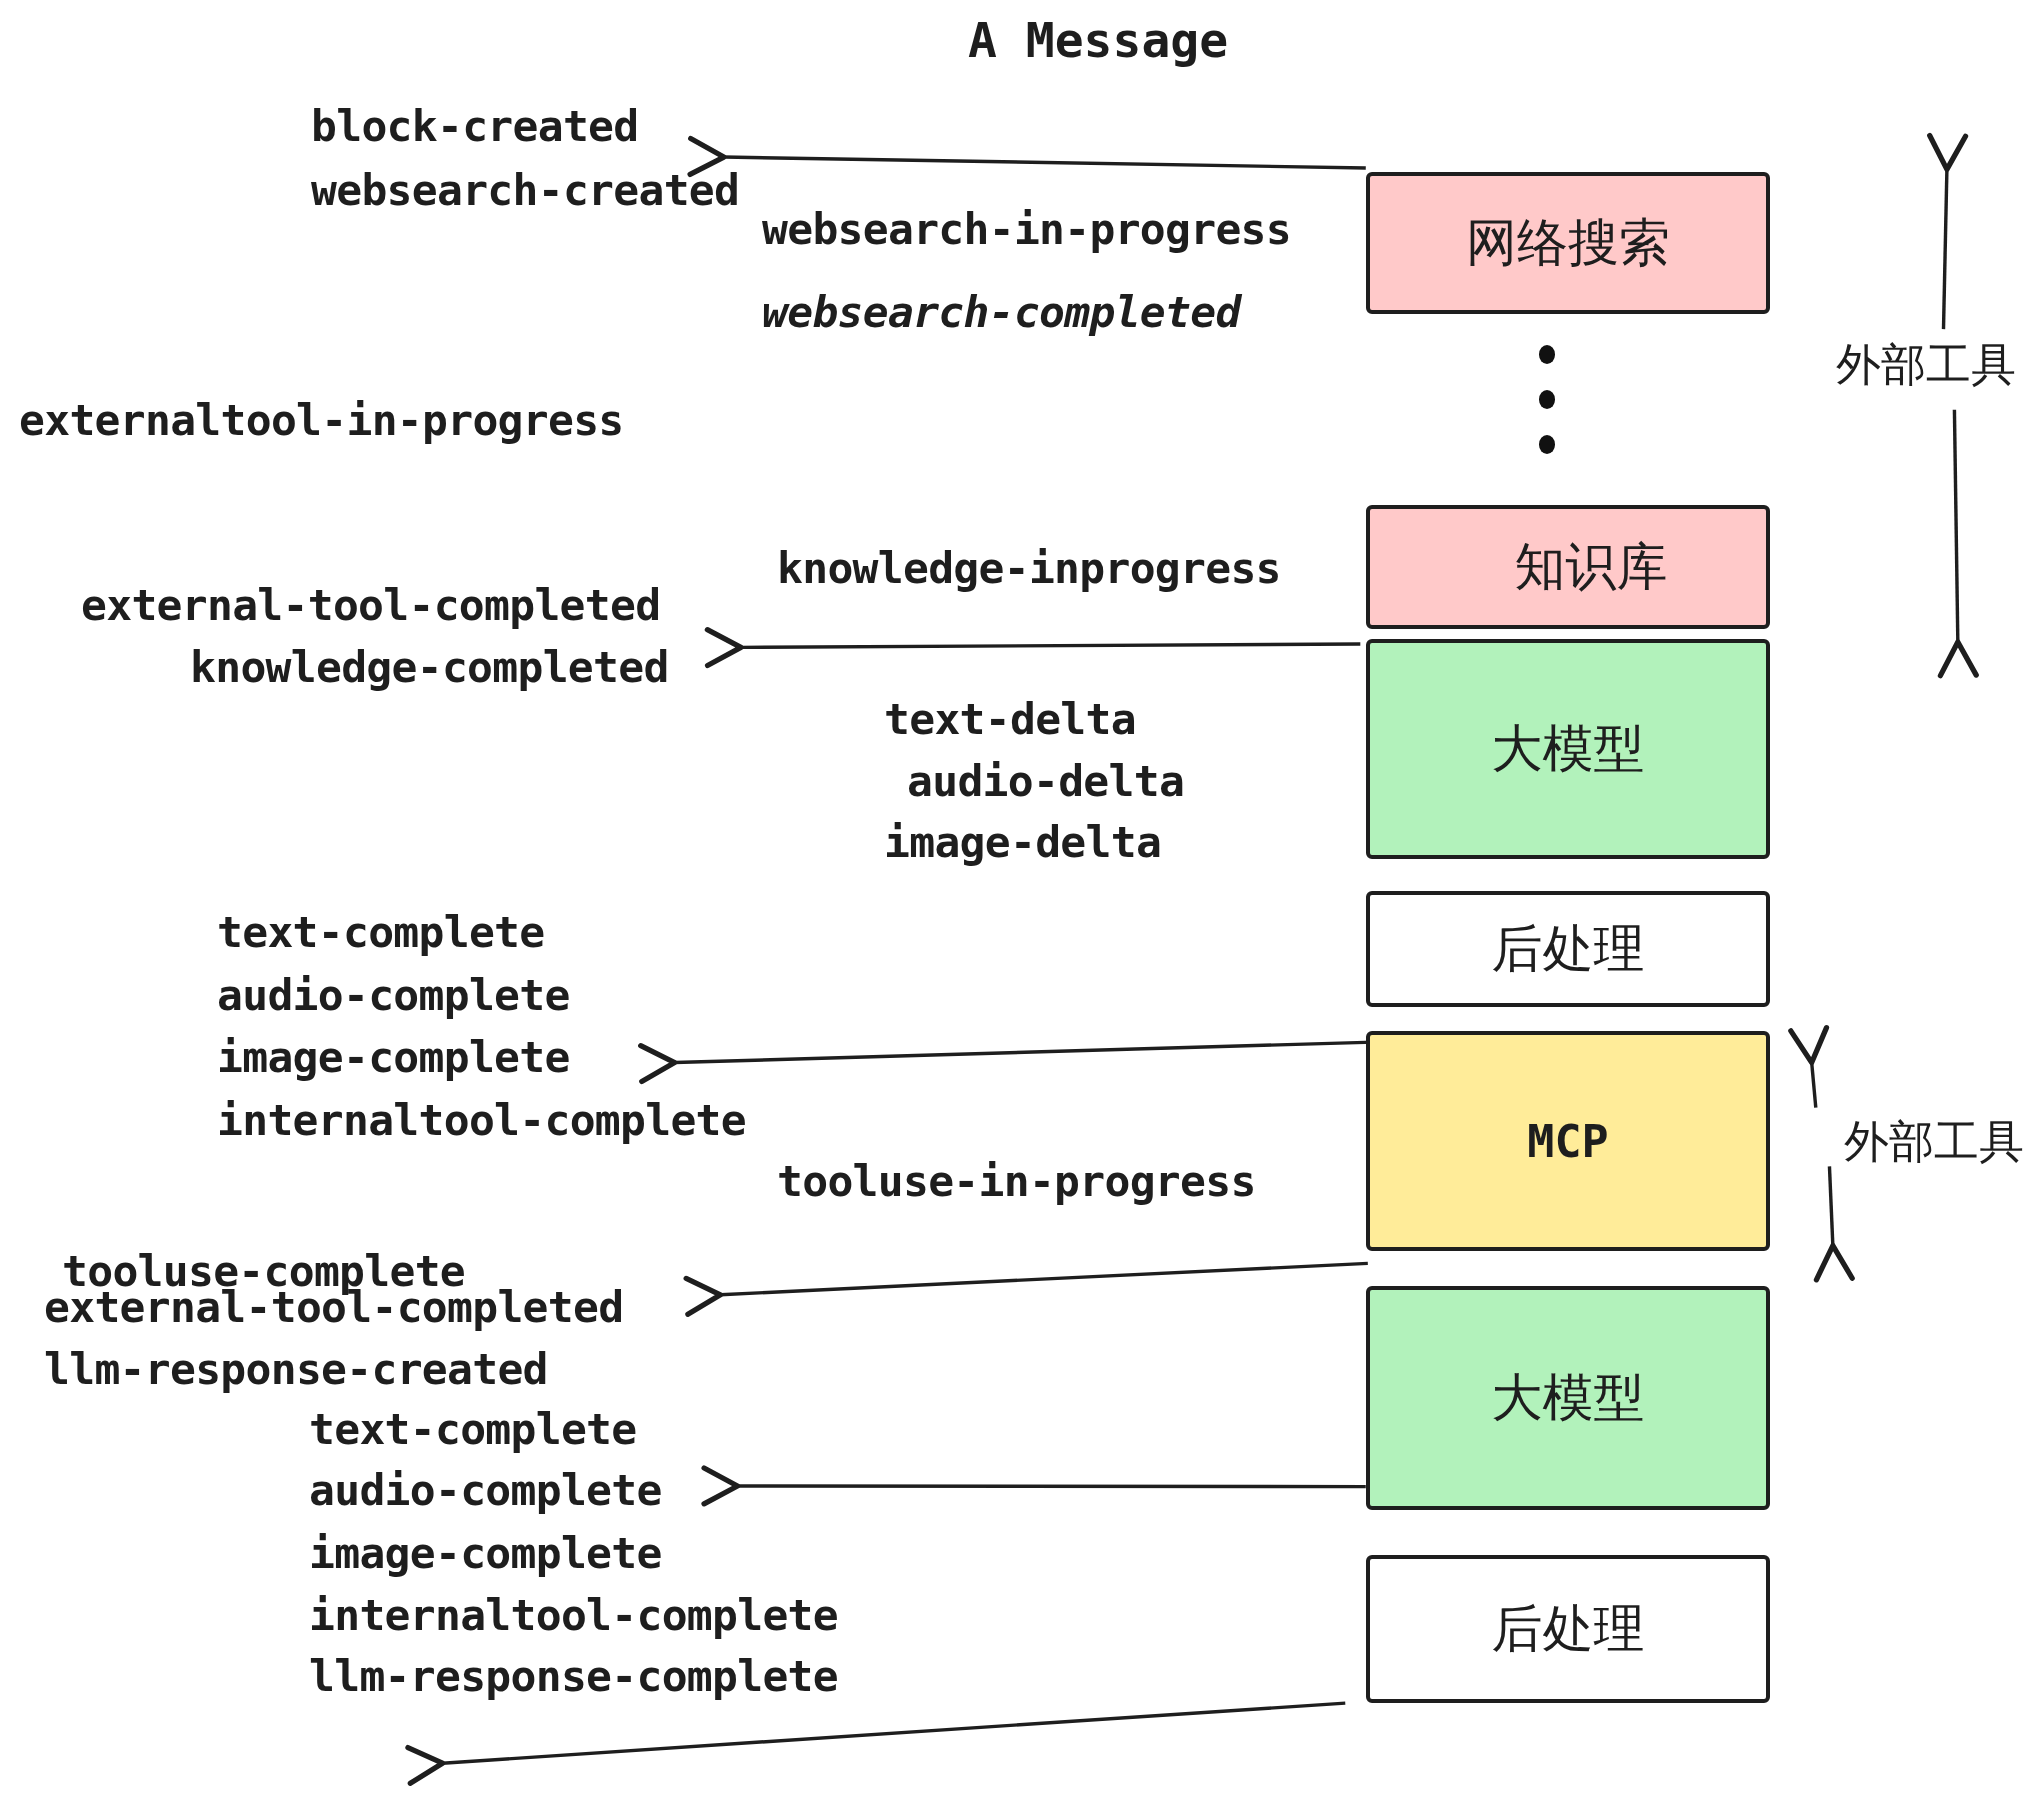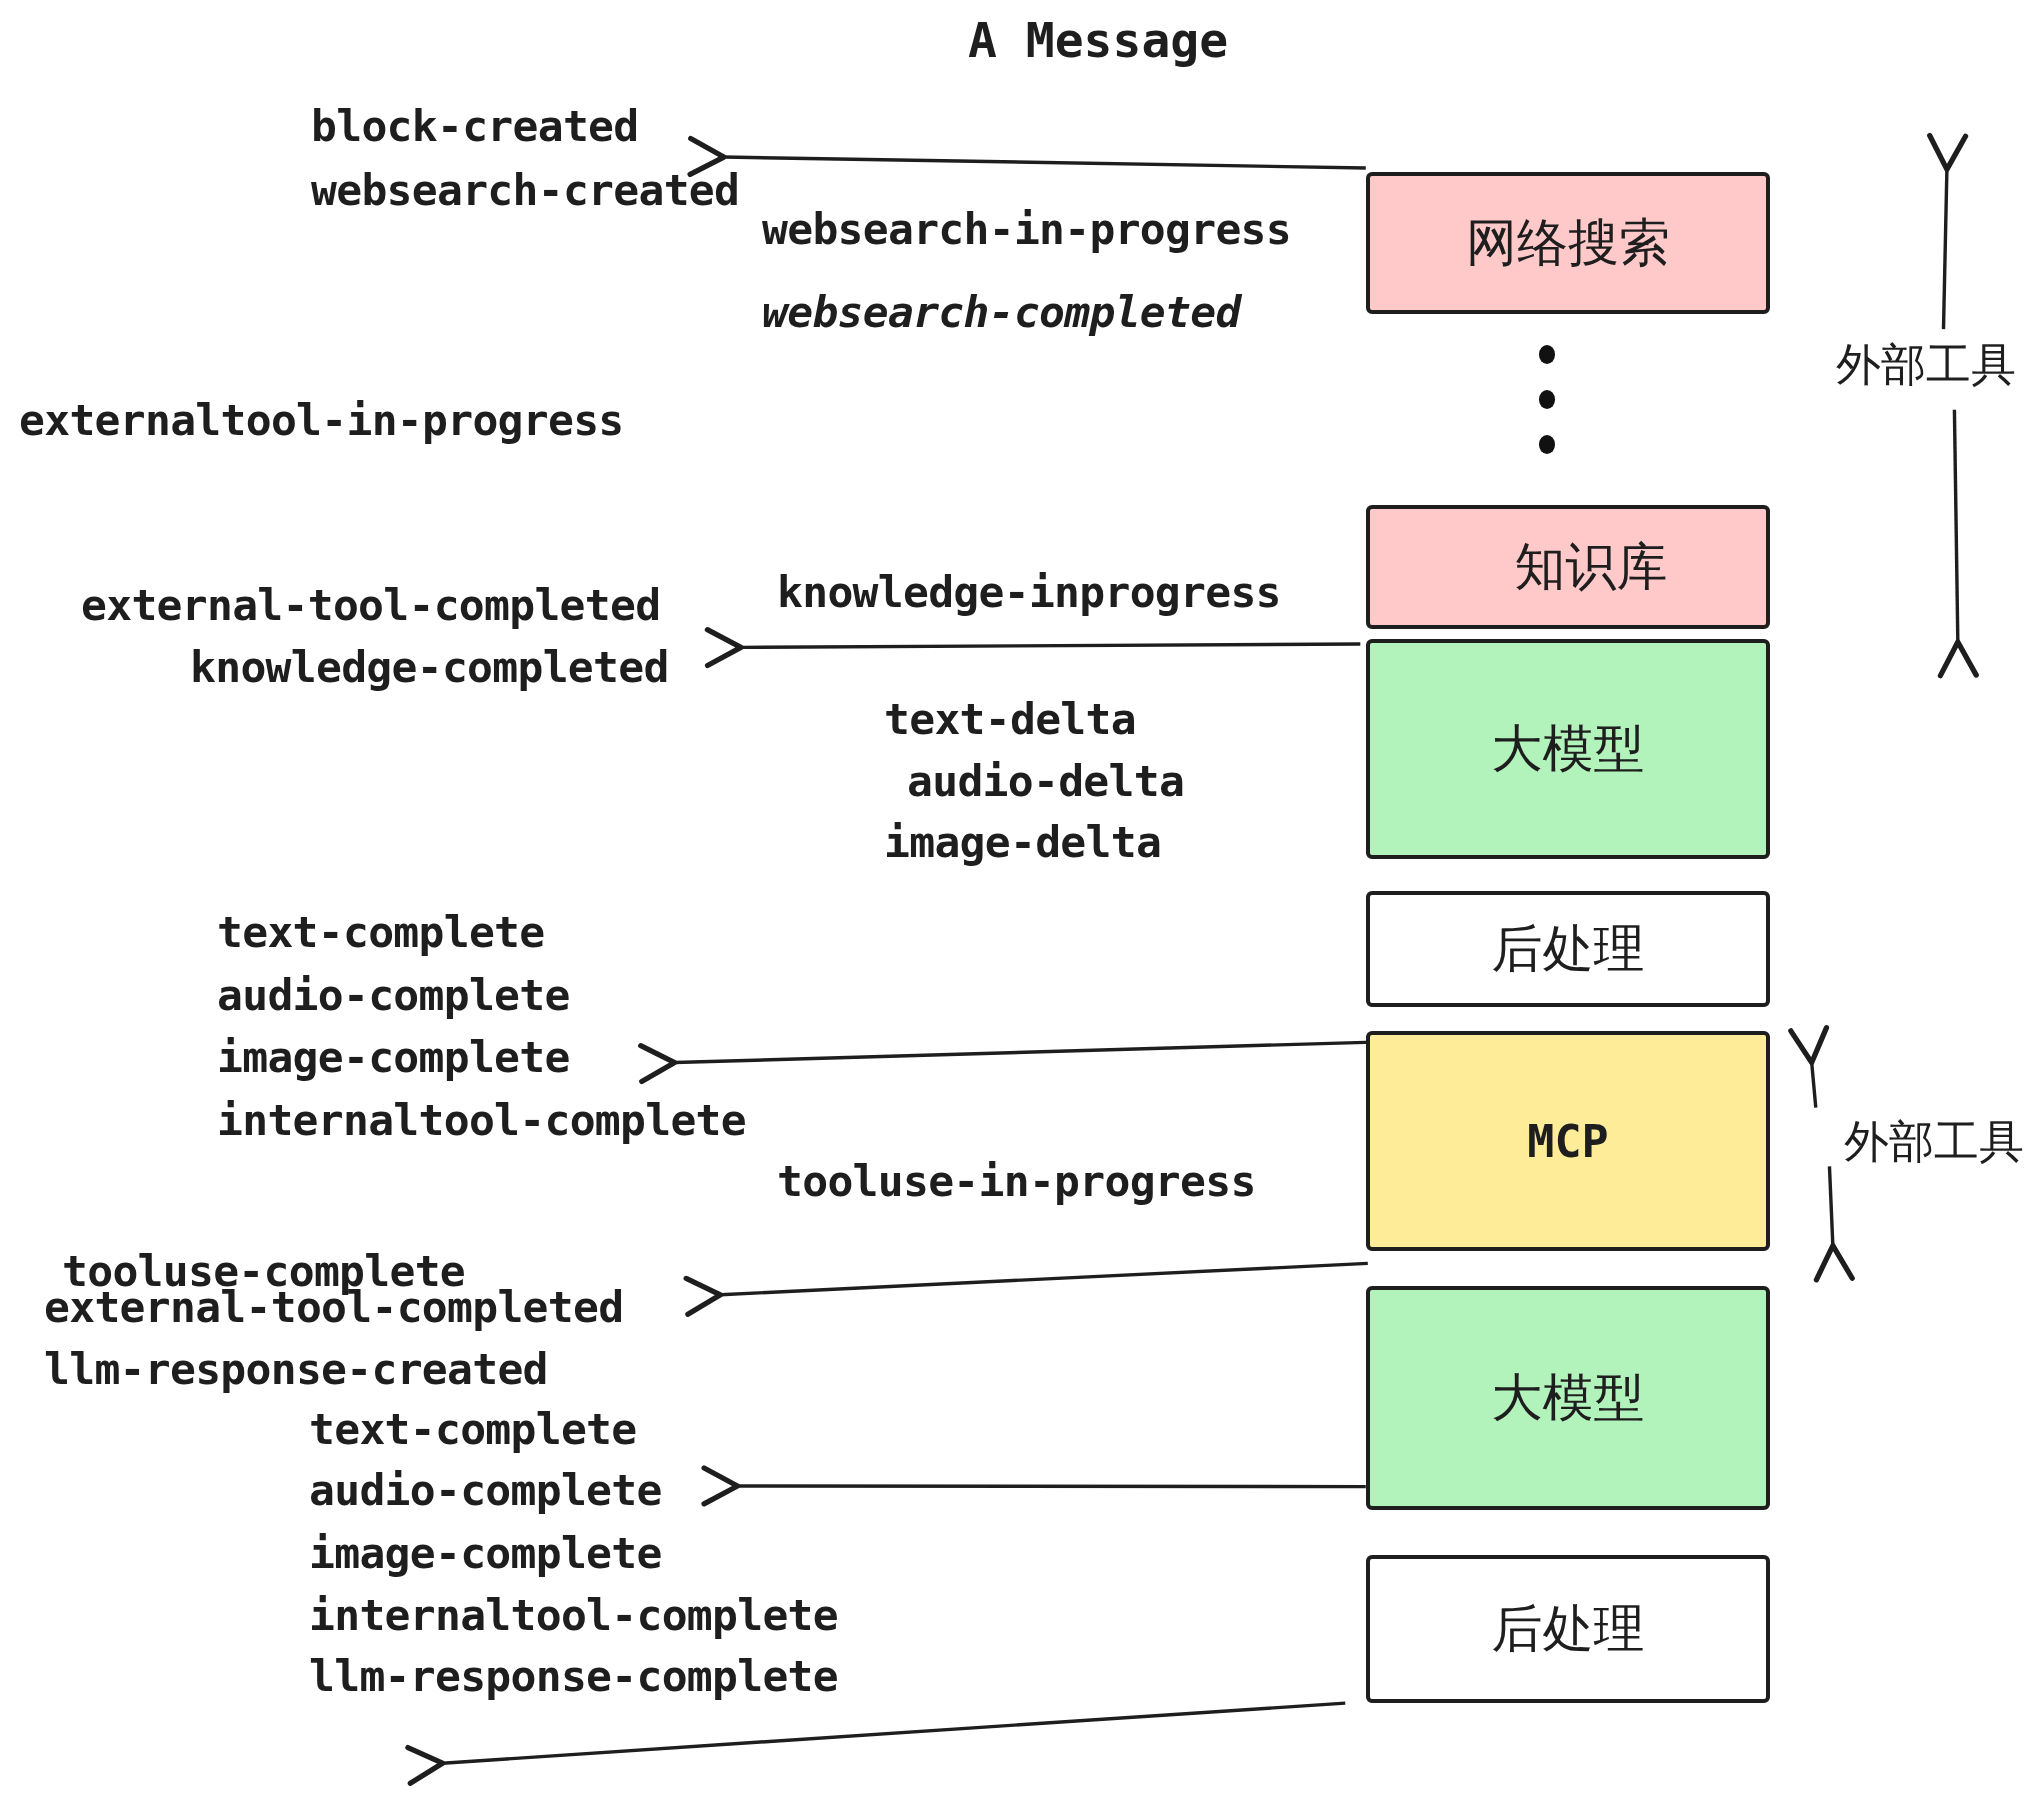--- a/index.html
+++ b/index.html
@@ -101,21 +101,21 @@
   </div>
 
   <div class="side-label" style="left:1836px;top:335px;">外部工具</div>
   <div class="side-label" style="left:1844px;top:1112px;">外部工具</div>
 
   <div class="ev" style="left:311px;top:102px;">block-created</div>
   <div class="ev" style="left:311px;top:166px;">websearch-created</div>
   <div class="ev" style="left:762px;top:205px;">websearch-in-progress</div>
   <div class="ev" style="left:762px;top:288px;font-style:italic;">websearch-completed</div>
   <div class="ev" style="left:19px;top:396px;">externaltool-in-progress</div>
-  <div class="ev" style="left:777px;top:544px;margin-top:24px;">knowledge-inprogress</div>
+  <div class="ev" style="left:777px;top:544px;">knowledge-inprogress</div>
   <div class="ev" style="left:81px;top:581px;">external-tool-completed</div>
   <div class="ev" style="left:190px;top:643px;">knowledge-completed</div>
   <div class="ev" style="left:884px;top:695px;">text-delta</div>
   <div class="ev" style="left:884px;top:757px;margin-left:23px;">audio-delta</div>
   <div class="ev" style="left:884px;top:818px;">image-delta</div>
   <div class="ev" style="left:217px;top:908px;">text-complete</div>
   <div class="ev" style="left:217px;top:971px;">audio-complete</div>
   <div class="ev" style="left:217px;top:1033px;">image-complete</div>
   <div class="ev" style="left:217px;top:1096px;">internaltool-complete</div>
   <div class="ev" style="left:777px;top:1157px;">tooluse-in-progress</div>

